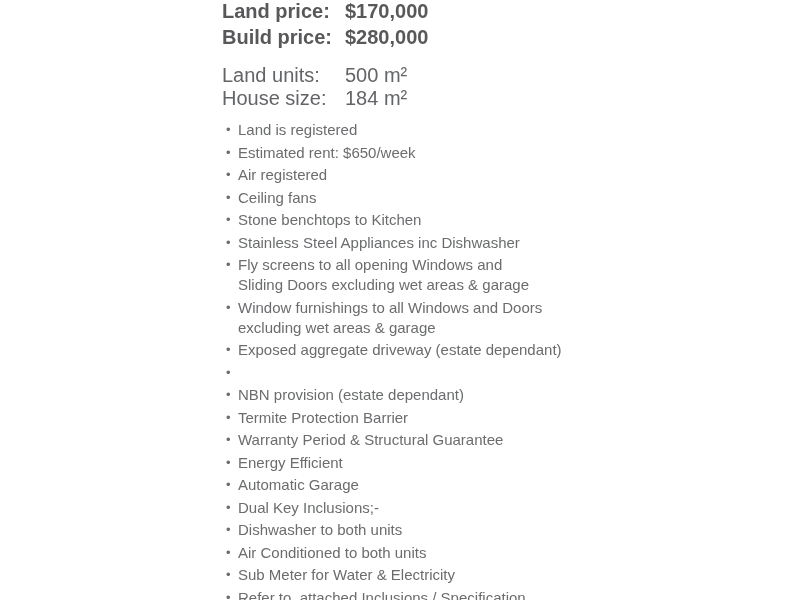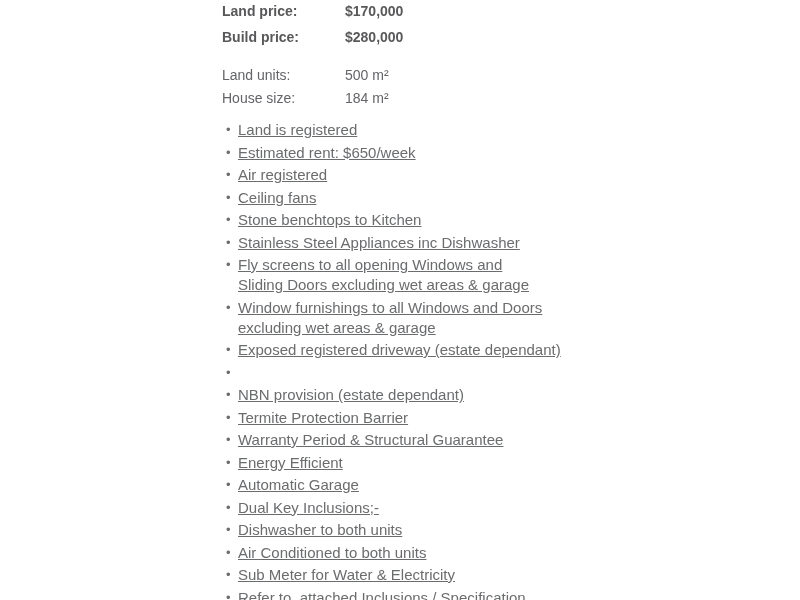--- a/index.html
+++ b/index.html
@@ -20,21 +20,21 @@
     top: 2px;
     width: 380px;
   }
   
   .summary {
     margin: 0;
   }
   .srow {
     display: flex;
     align-items: center;
-    font-size: 14px;
+    font-size: 20px;
     line-height: 18px;
     color: #636467;
   }
   .srow .slabel {
     width: 123px;
     flex: 0 0 123px;
   }
   .srow.em {
     font-weight: bold;
     color: #58585a;
@@ -60,21 +60,20 @@
   }
   .fitem .bullet {
     width: 12px;
     flex: 0 0 12px;
     font-size: 13px;
     line-height: 20px;
     color: #6b6c6e;
   }
   .fitem .ftext {
     white-space: pre-wrap;
-    text-decoration: underline;
   }
 </style>
 </head>
 <body>
 
 <div class="panel">
   <div class="summary">
   <div class="srow srow-0 em">
     <span class="slabel">Land price:</span>
     <span class="svalue">$170,000</span>
@@ -133,21 +132,21 @@
   </li>
 
   <li class="fitem">
     <span class="bullet">•</span>
     <span class="ftext">Window furnishings to all Windows and Doors
 excluding wet areas &amp; garage</span>
   </li>
 
   <li class="fitem">
     <span class="bullet">•</span>
-    <span class="ftext">Exposed registered driveway (estate dependant)</span>
+    <span class="ftext">Exposed aggregate driveway (estate dependant)</span>
   </li>
 
   <li class="fitem">
     <span class="bullet">•</span>
   </li>
 
   <li class="fitem">
     <span class="bullet">•</span>
     <span class="ftext">NBN provision (estate dependant)</span>
   </li>

